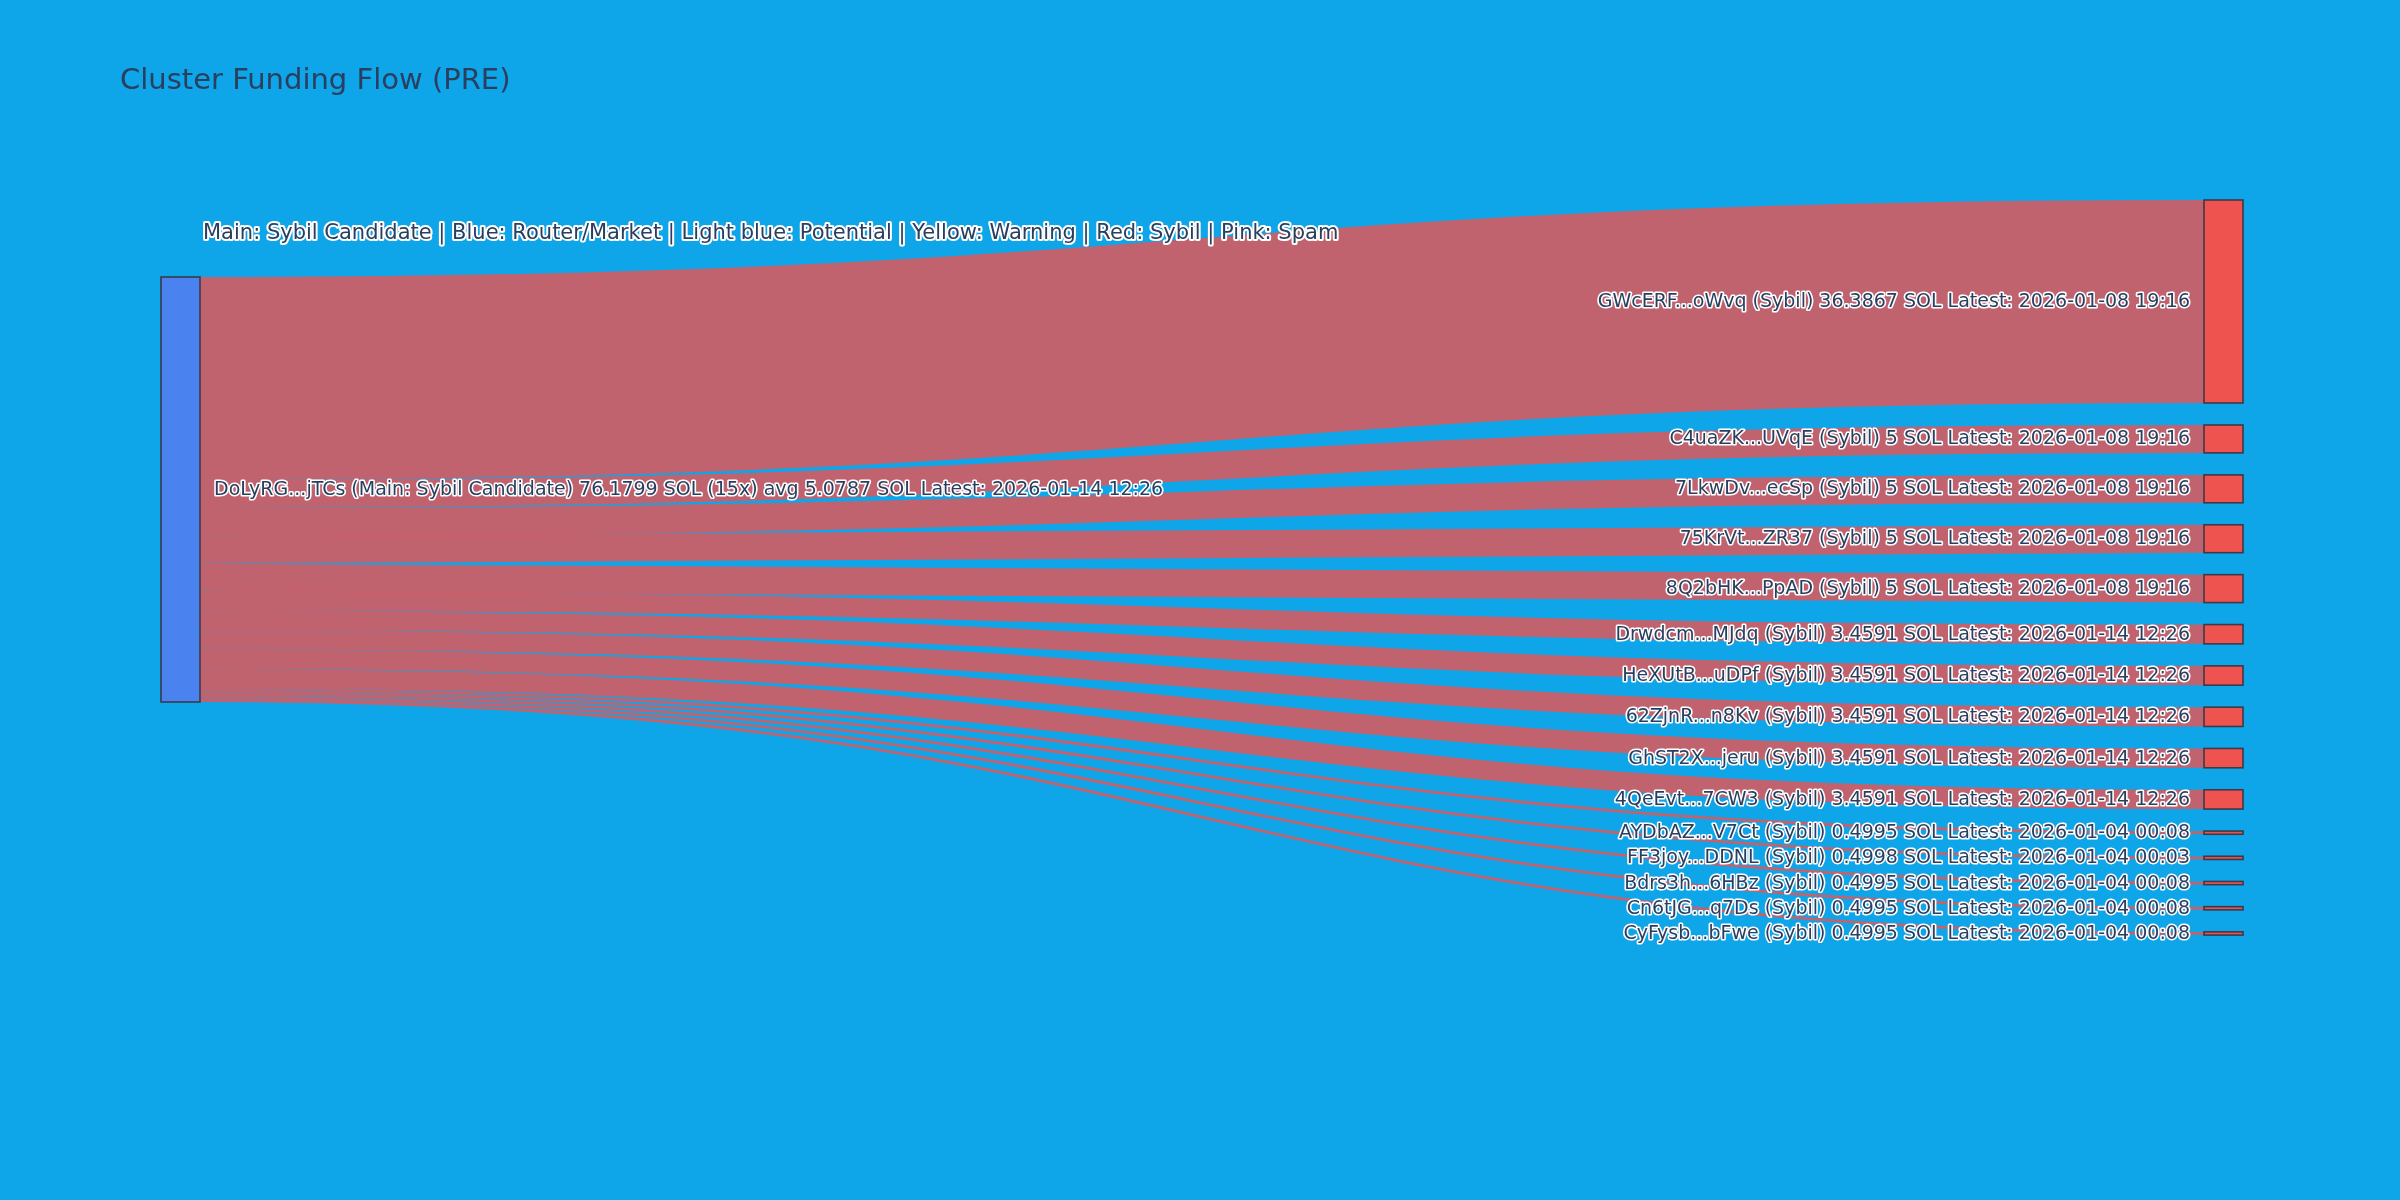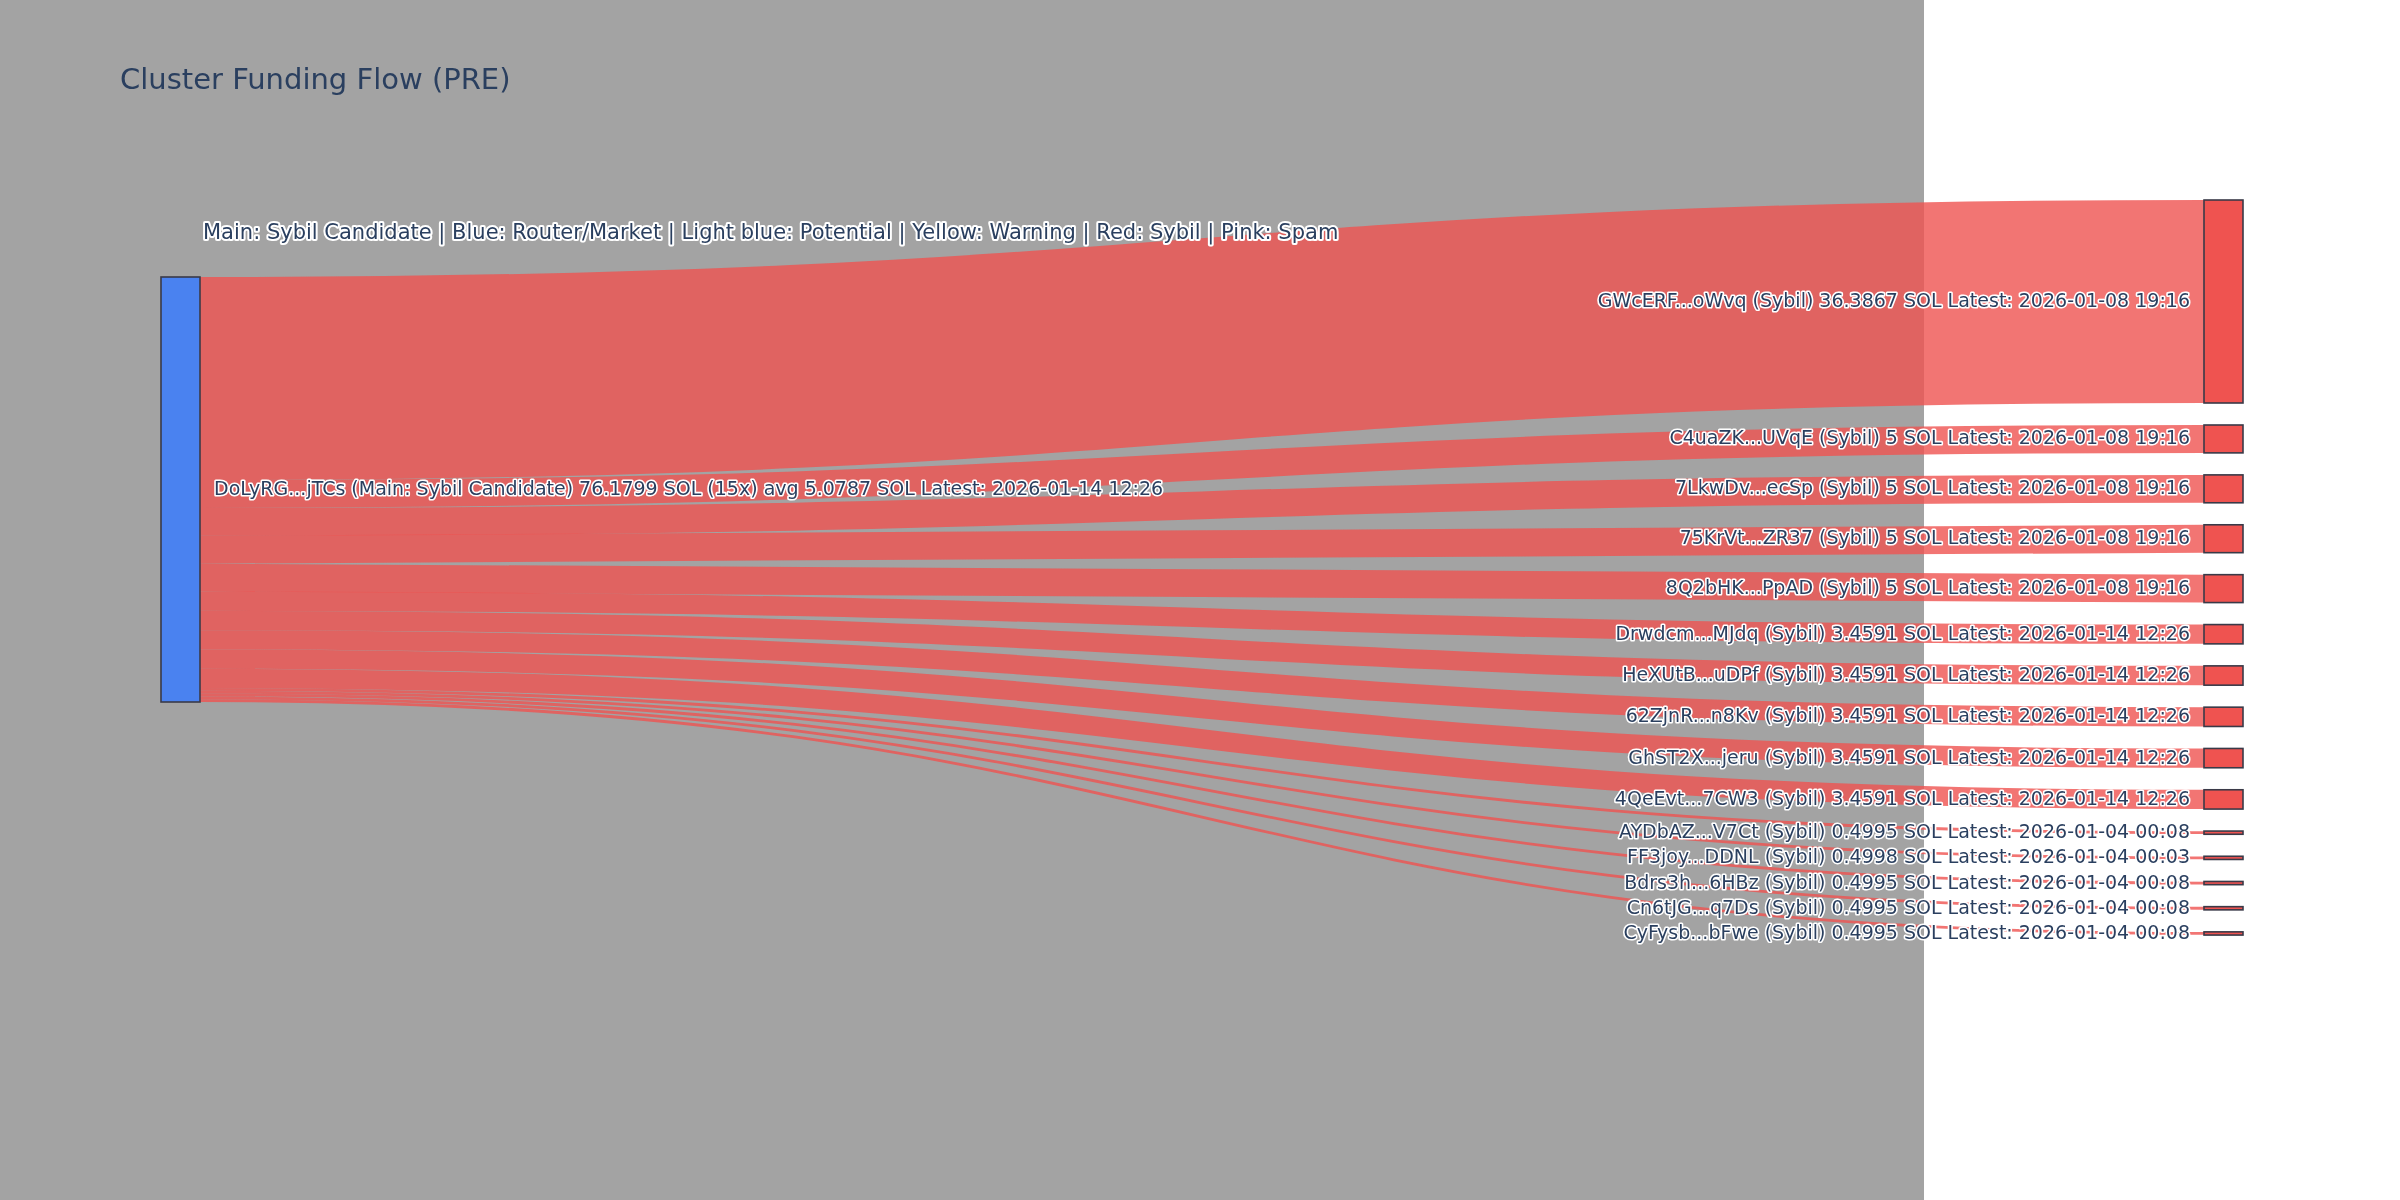--- a/index.html
+++ b/index.html
@@ -9,23 +9,23 @@
     background: #ffffff;
   }
   body {
     width: 2400px;
     height: 1200px;
     font-family: "DejaVu Sans", "Liberation Sans", sans-serif;
     overflow: hidden;
   }
   #app {
     position: relative;
-    width: 1924px;
+    width: 2400px;
     height: 1200px;
-    background: #a3a3a3;
+    background: #0ea5e9;
   }
   #chart-title {
     position: absolute;
     left: 120px;
     top: 62px;
     font-size: 29px;
     color: #2a3f5f;
     font-family: "DejaVu Sans", "Liberation Sans", sans-serif;
     font-weight: 400;
     white-space: nowrap;

